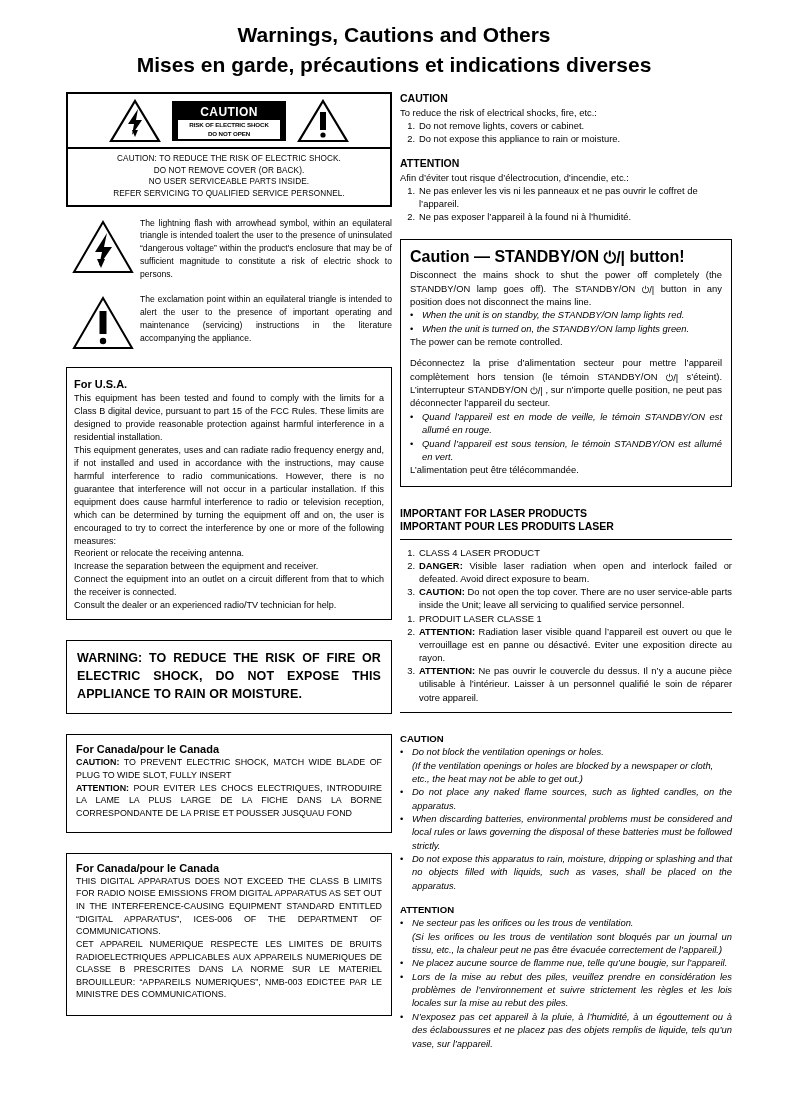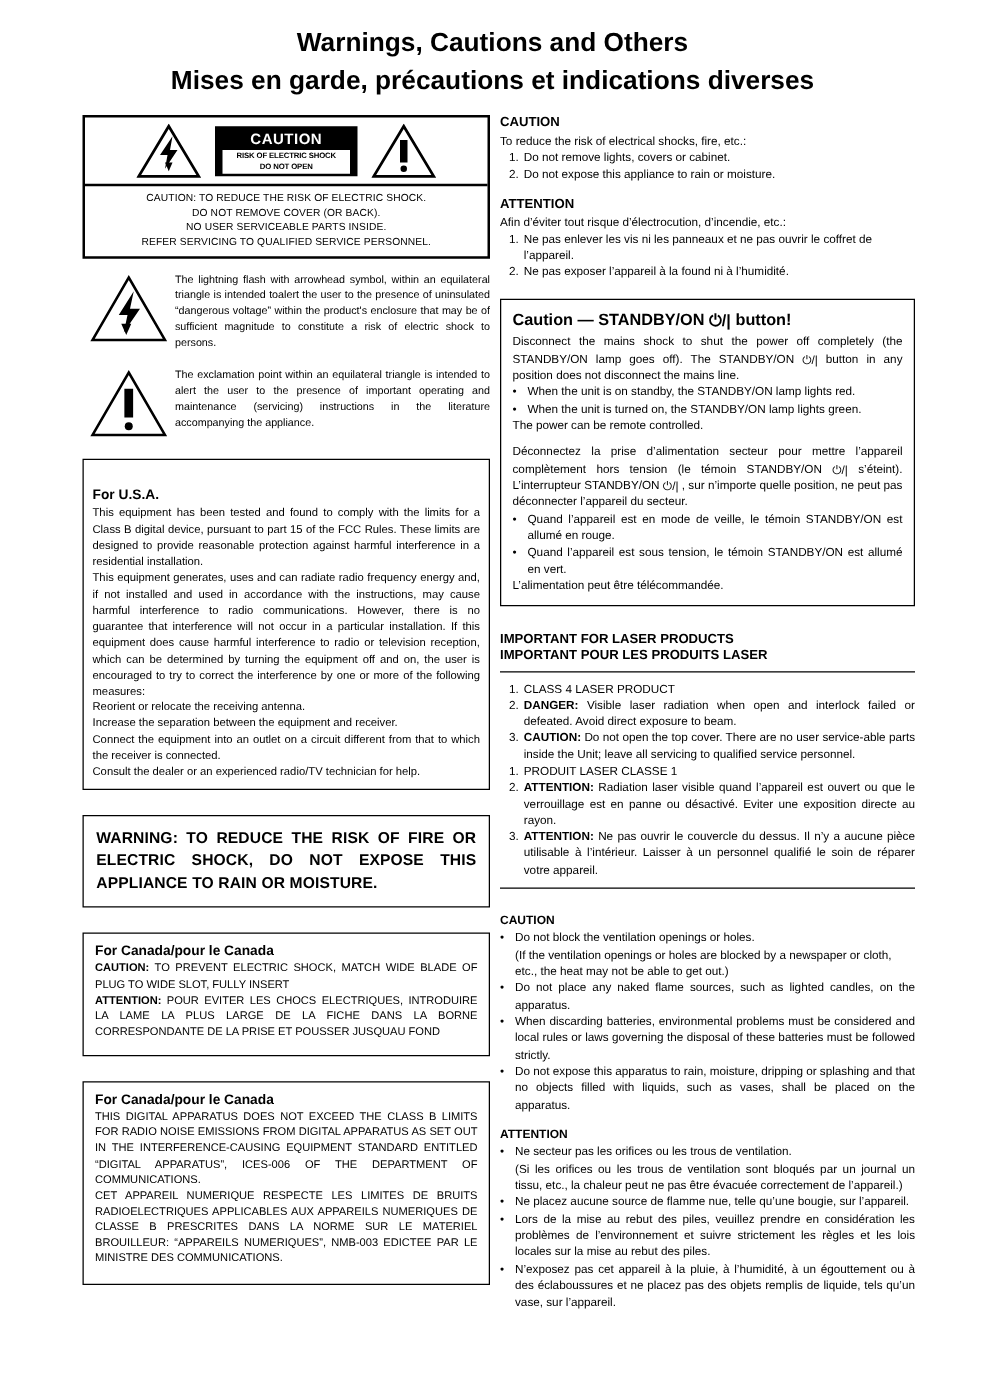--- a/index.html
+++ b/index.html
@@ -59,21 +59,21 @@
     top: 0;
     width: 332px;
   }
 
   
   .box {
     border: 1px solid #000;
     box-sizing: border-box;
   }
   .box-pad {
-    padding: 22px 7px 7px 7px;
+    padding: 10px 7px 7px 7px;
   }
 
   
   .caution-box {
     border: 2px solid #000;
     box-sizing: border-box;
     width: 100%;
   }
   .caution-top {
     display: flex;
@@ -206,32 +206,32 @@
   .bullets { margin: 0; padding: 0; list-style: none; }
   .bullets li {
     display: flex;
     font-size: 9.4px;
     line-height: 1.42;
   }
   .bullets li .bl {
     flex: 0 0 12px;
     text-align: left;
   }
-  .bullets li .txt { flex: 1; text-align: justify; }
+  .bullets li .txt { flex: 1; text-align: justify; font-style: italic; }
   .bullets li .txt .noj { text-align: left; display: block; }
 
   
   .standby-box {
     border: 1px solid #000;
     box-sizing: border-box;
     padding: 8px 9px 9px 9px;
   }
   .sb-head {
     font-weight: bold;
-    font-size: 13px;
+    font-size: 16px;
     margin-bottom: 2px;
   }
   .sb-body {
     font-size: 9.4px;
     line-height: 1.42;
     text-align: justify;
   }
   .pwr {
     display: inline-block;
     position: relative;

